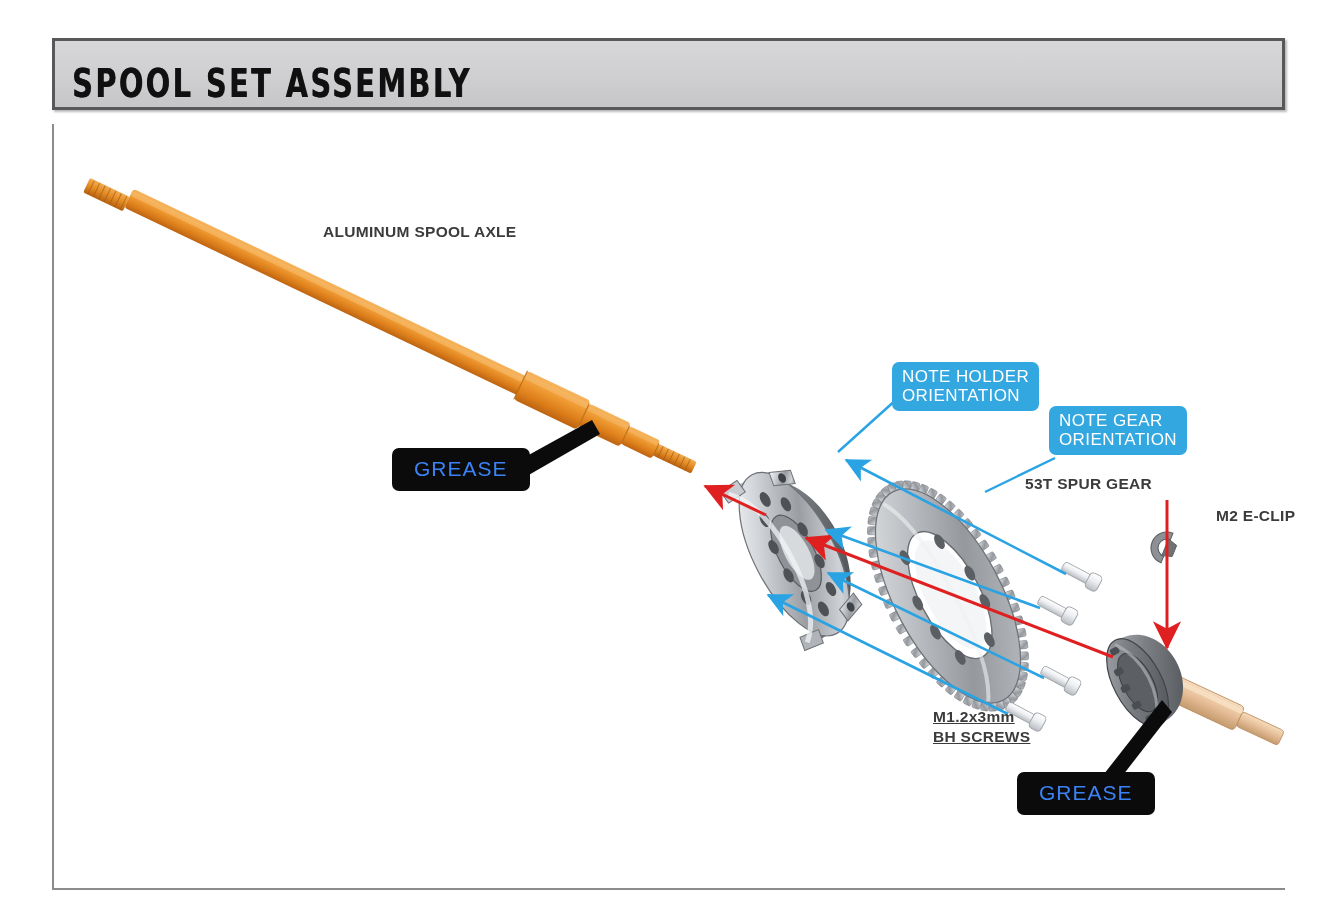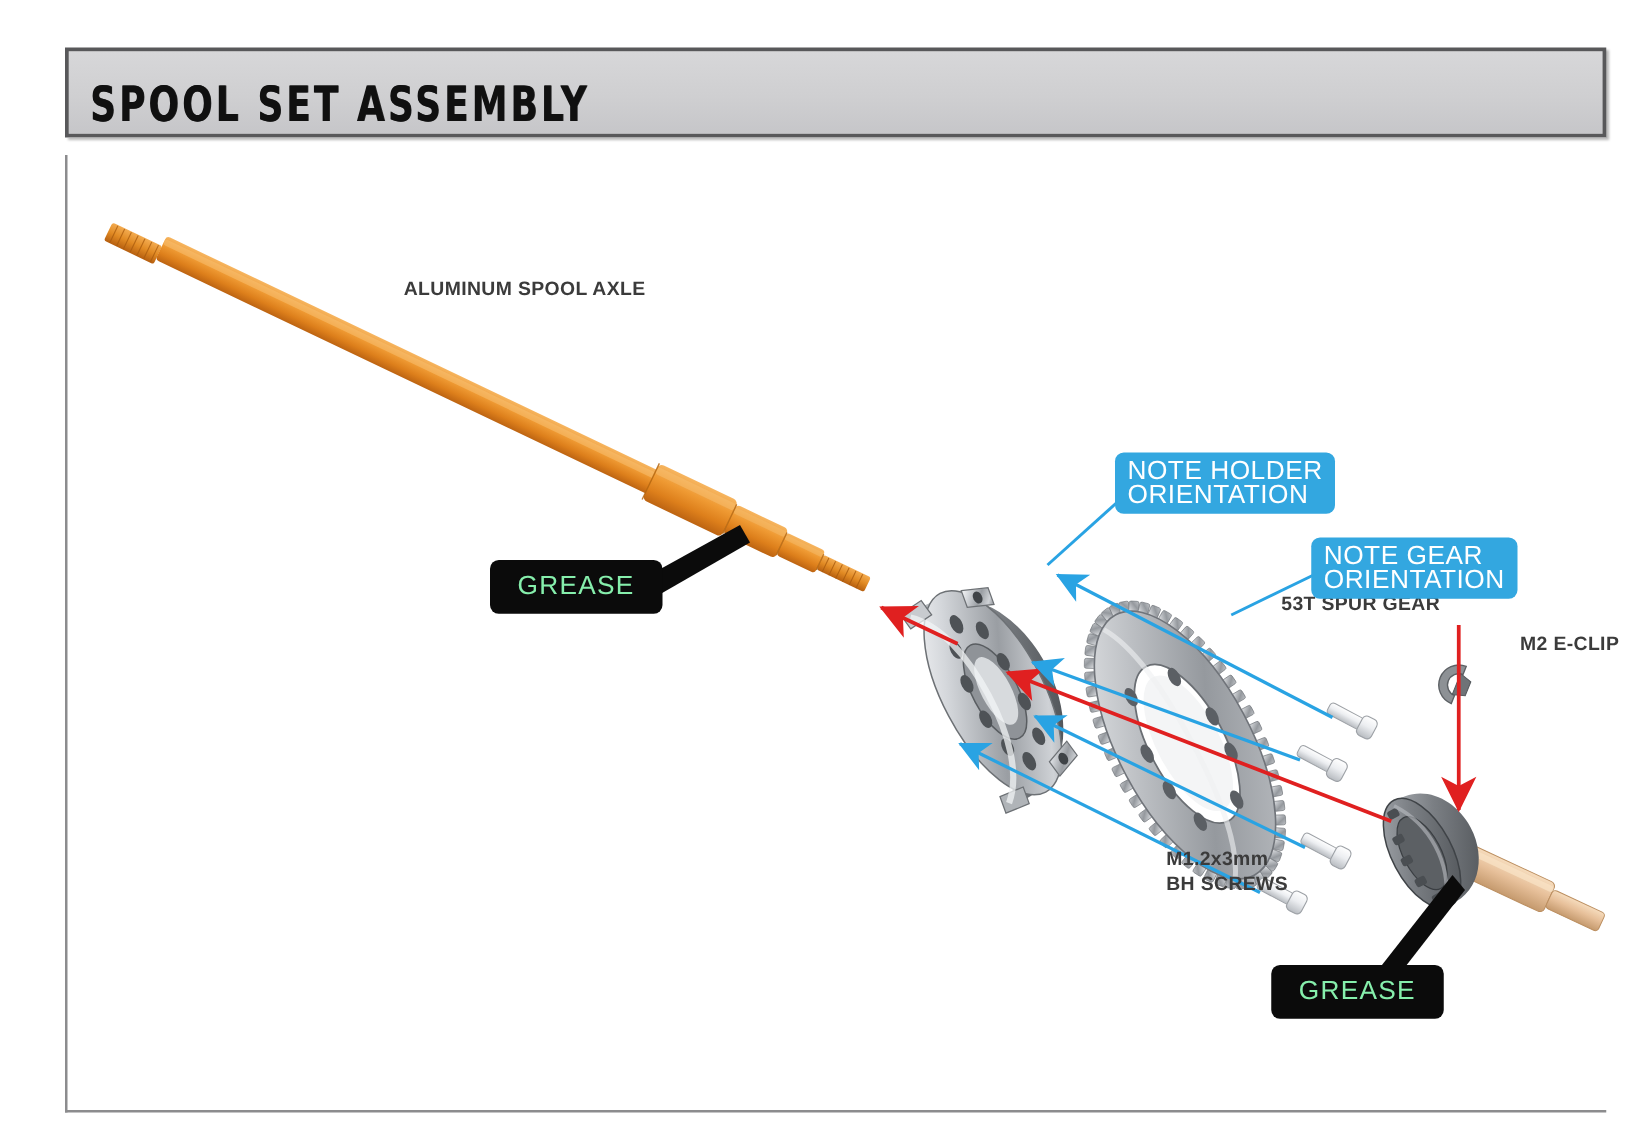--- a/index.html
+++ b/index.html
@@ -107,42 +107,42 @@
     font-weight: 600;
     color: #3b3b3b;
     letter-spacing: 0.3px;
     white-space: pre;
     line-height: 20px;
     margin-left: 16px;
   }
   #label-axle { left: 307px; top: 222px; }
   #label-spur { left: 1009px; top: 474px; text-align: center; }
   #label-eclip { left: 1200px; top: 506px; }
-  #label-screws { left: 917px; top: 678px; }
+  #label-screws { left: 917px; top: 707px; text-decoration: underline; }
   
   .callout {
     position: absolute;
     background: #33a7e0;
     color: #ffffff;
     border-radius: 7px;
     font-family: "Liberation Sans", sans-serif;
-    font-size: 21px;
+    font-size: 17px;
     line-height: 19px;
     letter-spacing: 0.4px;
     padding: 5px 10px 6px 10px;
     white-space: pre;
     font-weight: 400;
   }
   #callout-holder { left: 892px; top: 362px; }
-  #callout-gear { left: 1049px; top: 430px; }
+  #callout-gear { left: 1049px; top: 406px; }
   
   .grease-tag {
     position: absolute;
     background: #0b0b0b;
-    color: #86efac;
+    color: #3b82f6;
     border-radius: 7px;
     font-family: "Liberation Sans", sans-serif;
     font-size: 21px;
     letter-spacing: 1px;
     padding: 9px 22px 10px 22px;
     white-space: pre;
   }
   #grease-left { left: 392px; top: 448px; }
   #grease-right { left: 1017px; top: 772px; }
 </style>

